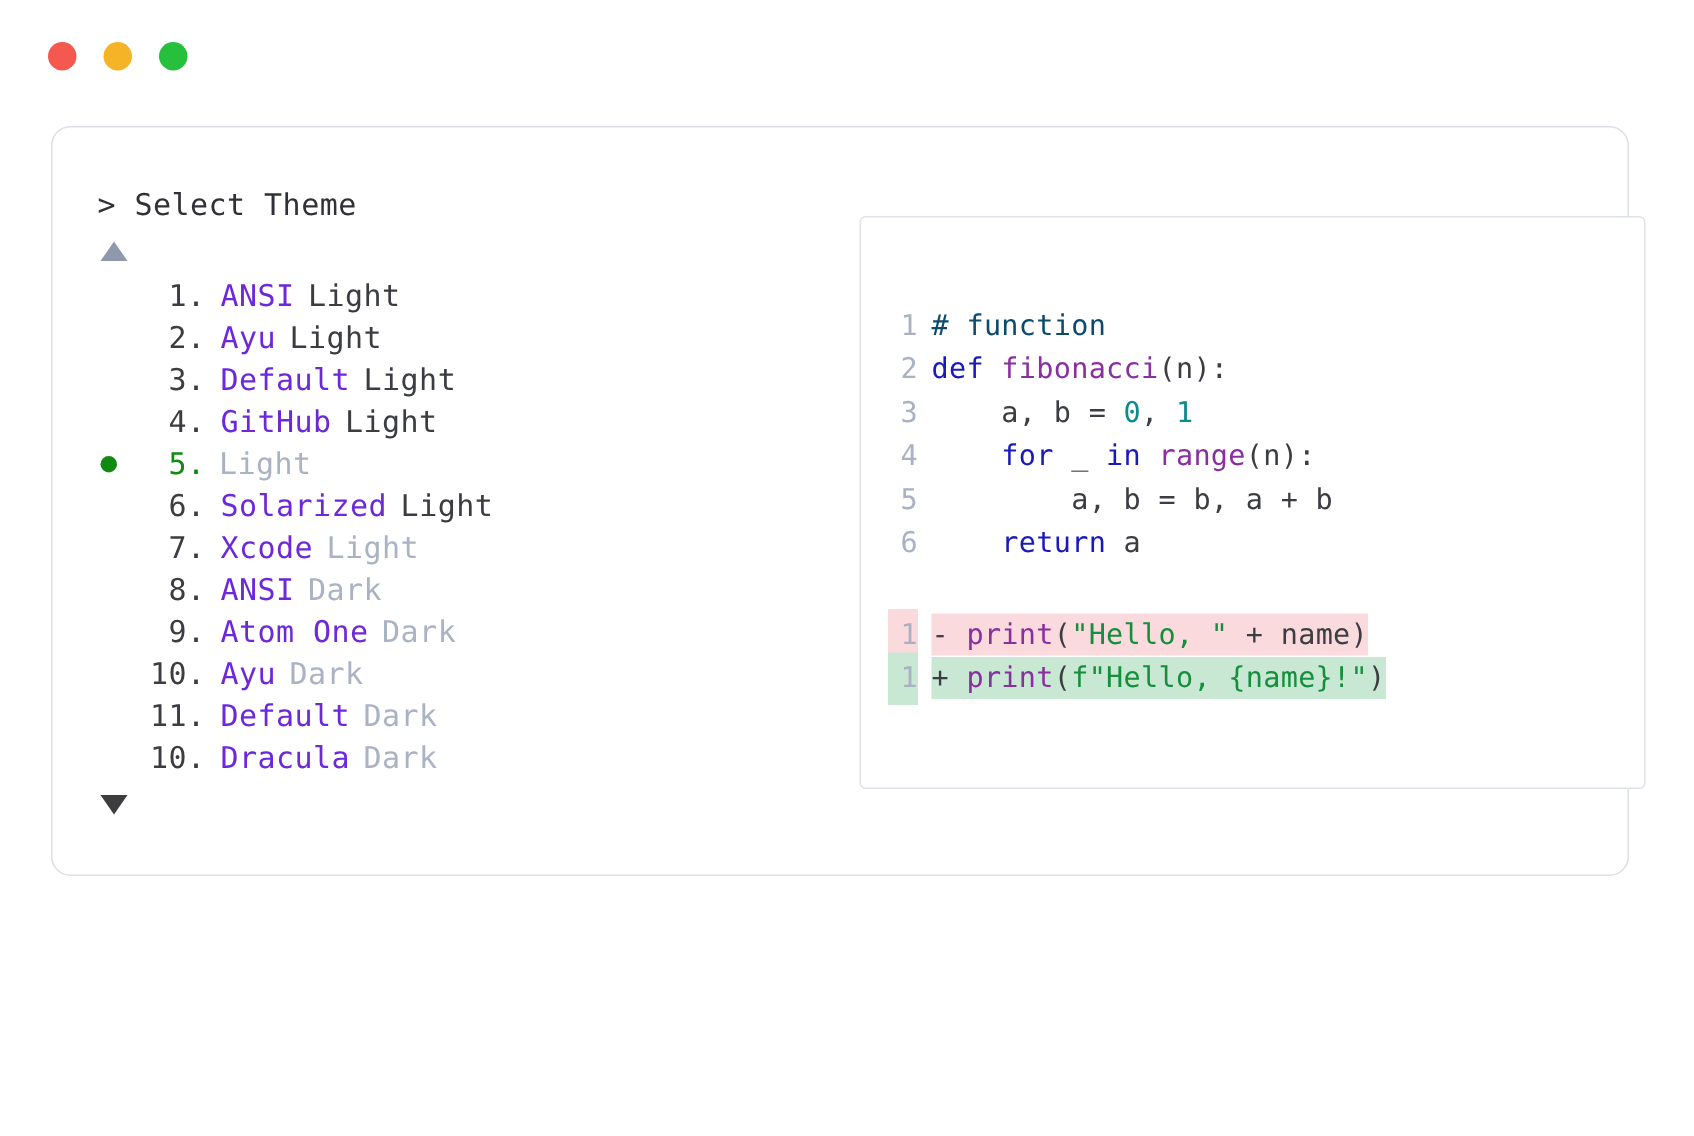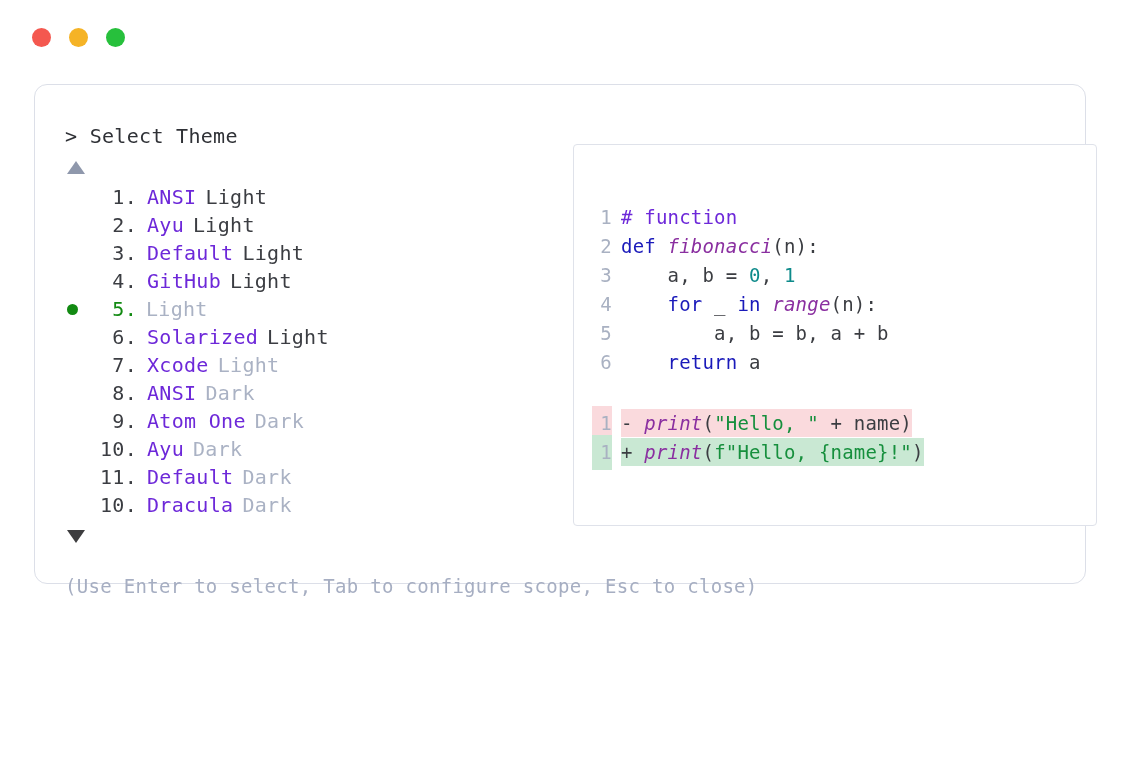--- a/index.html
+++ b/index.html
@@ -191,23 +191,23 @@
   .gutter {
     display: inline-block;
     width: 20px;
     text-align: right;
     color: #a9b1c2;
     margin-right: 9px;
   }
   .seg { white-space: pre; }
 
   
-  .tok-comment { color: #6d28d9; }
+  .tok-comment { color: #0c4a6e; }
   .tok-kw      { color: #1a1aba; }
-  .tok-fn      { color: #8a2fa0; font-style: italic; }
+  .tok-fn      { color: #8a2fa0; }
   .tok-plain   { color: #3b3d42; }
   .tok-num     { color: #0d8a8a; }
   .tok-str     { color: #168f3d; }
 
   .diff-block { margin-top: 29px; }
   .diff-line  { display: block; height: 29px; }
   .diff-body  { display: inline; padding: 3px 0; }
   .diff-del .diff-body { background: #fadadd; }
   .diff-add .diff-body { background: #c9e8d3; }
   .diff-del .gutter, .diff-add .gutter { padding: 3px 0; }
@@ -245,21 +245,20 @@
               <li class="theme-row"><span class="bullet-cell"></span><span class="idx">7.</span><span class="name">Xcode</span><span class="variant muted">Light</span></li>
               <li class="theme-row"><span class="bullet-cell"></span><span class="idx">8.</span><span class="name">ANSI</span><span class="variant muted">Dark</span></li>
               <li class="theme-row"><span class="bullet-cell"></span><span class="idx">9.</span><span class="name">Atom One</span><span class="variant muted">Dark</span></li>
               <li class="theme-row"><span class="bullet-cell"></span><span class="idx">10.</span><span class="name">Ayu</span><span class="variant muted">Dark</span></li>
               <li class="theme-row"><span class="bullet-cell"></span><span class="idx">11.</span><span class="name">Default</span><span class="variant muted">Dark</span></li>
               <li class="theme-row"><span class="bullet-cell"></span><span class="idx">10.</span><span class="name">Dracula</span><span class="variant muted">Dark</span></li>
             </ul>
 
           <div class="arrow-down"></div>
 
-          <div class="hint">(Use Enter to select, Tab to configure scope, Esc to close)</div>
         </div>
 
         <div class="right-col">
           <div class="preview-box">
             <div class="code"><span class="code-line"><span class="gutter">1</span><span class="seg tok-comment"># function</span></span><span class="code-line"><span class="gutter">2</span><span class="seg tok-kw">def </span><span class="seg tok-fn">fibonacci</span><span class="seg tok-plain">(n):</span></span><span class="code-line"><span class="gutter">3</span><span class="seg tok-plain">    a, b = </span><span class="seg tok-num">0</span><span class="seg tok-plain">, </span><span class="seg tok-num">1</span></span><span class="code-line"><span class="gutter">4</span><span class="seg tok-plain">    </span><span class="seg tok-kw">for</span><span class="seg tok-plain"> _ </span><span class="seg tok-kw">in</span><span class="seg tok-plain"> </span><span class="seg tok-fn">range</span><span class="seg tok-plain">(n):</span></span><span class="code-line"><span class="gutter">5</span><span class="seg tok-plain">        a, b = b, a + b</span></span><span class="code-line"><span class="gutter">6</span><span class="seg tok-plain">    </span><span class="seg tok-kw">return</span><span class="seg tok-plain"> a</span></span></div>
             <div class="code diff-block"><span class="diff-line diff-del"><span class="gutter">1</span><span class="diff-body"><span class="seg diff-mark">- </span><span class="seg tok-fn">print</span><span class="seg tok-plain">(</span><span class="seg tok-str">"Hello, "</span><span class="seg tok-plain"> + name)</span></span></span><span class="diff-line diff-add"><span class="gutter">1</span><span class="diff-body"><span class="seg diff-mark">+ </span><span class="seg tok-fn">print</span><span class="seg tok-plain">(</span><span class="seg tok-str">f"Hello, {name}!"</span><span class="seg tok-plain">)</span></span></span></div>
           </div>
         </div>
 
       </div>

